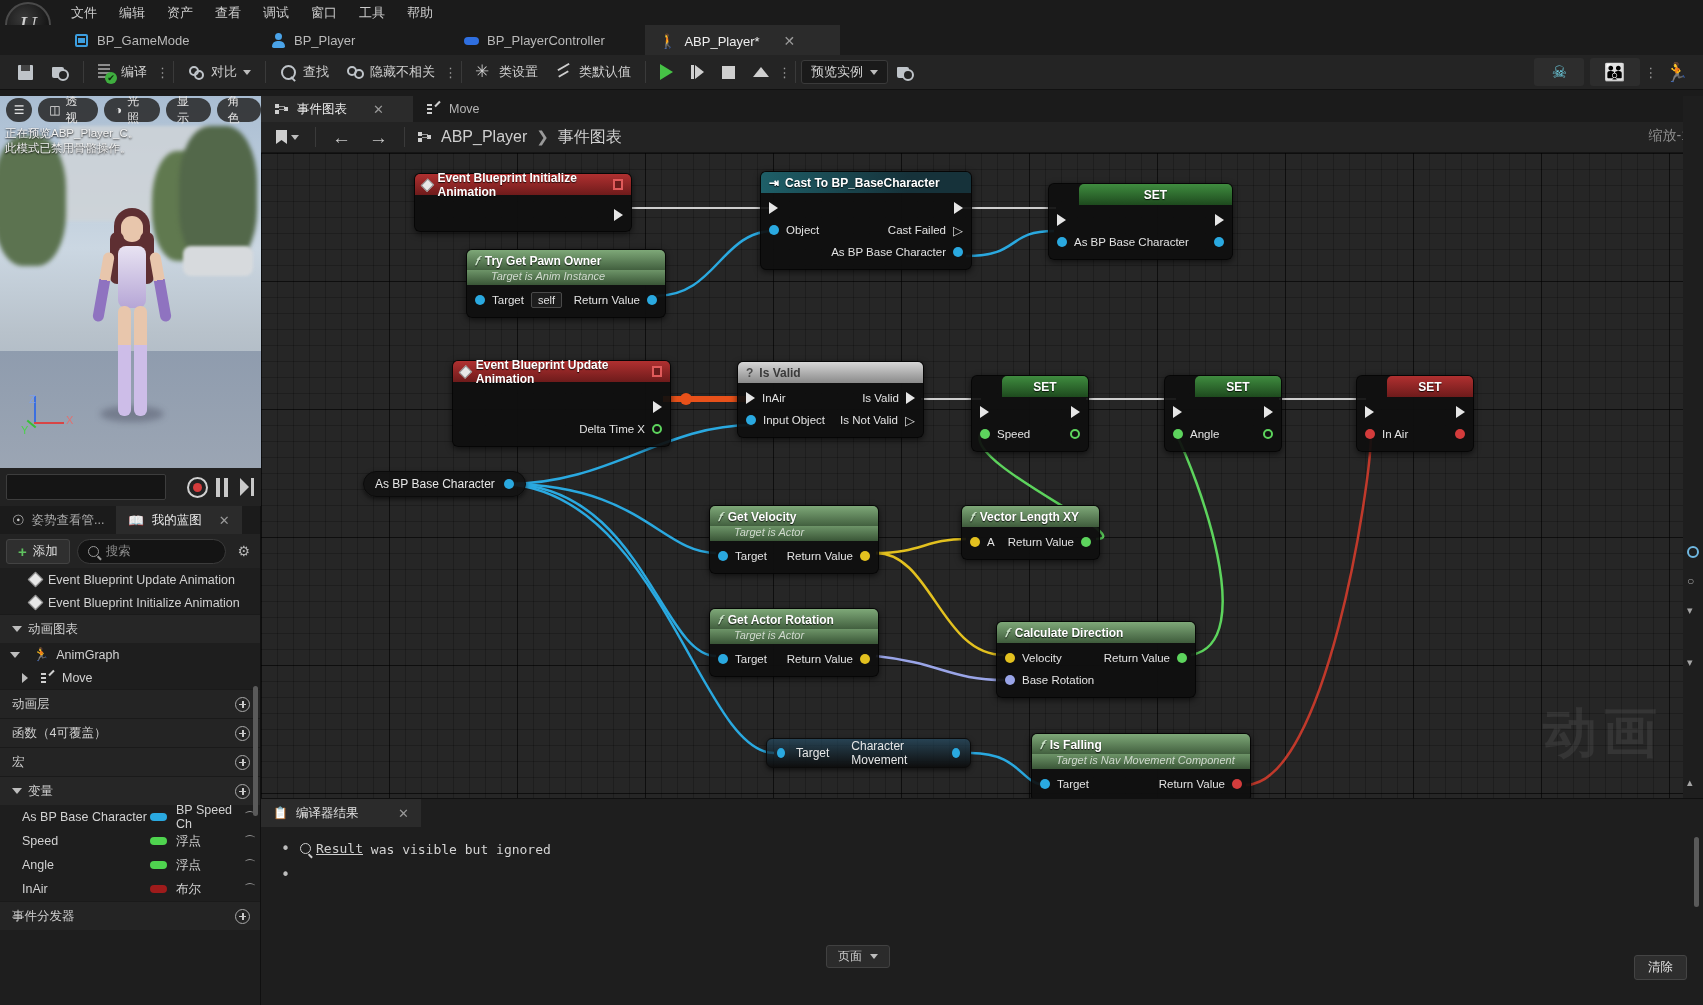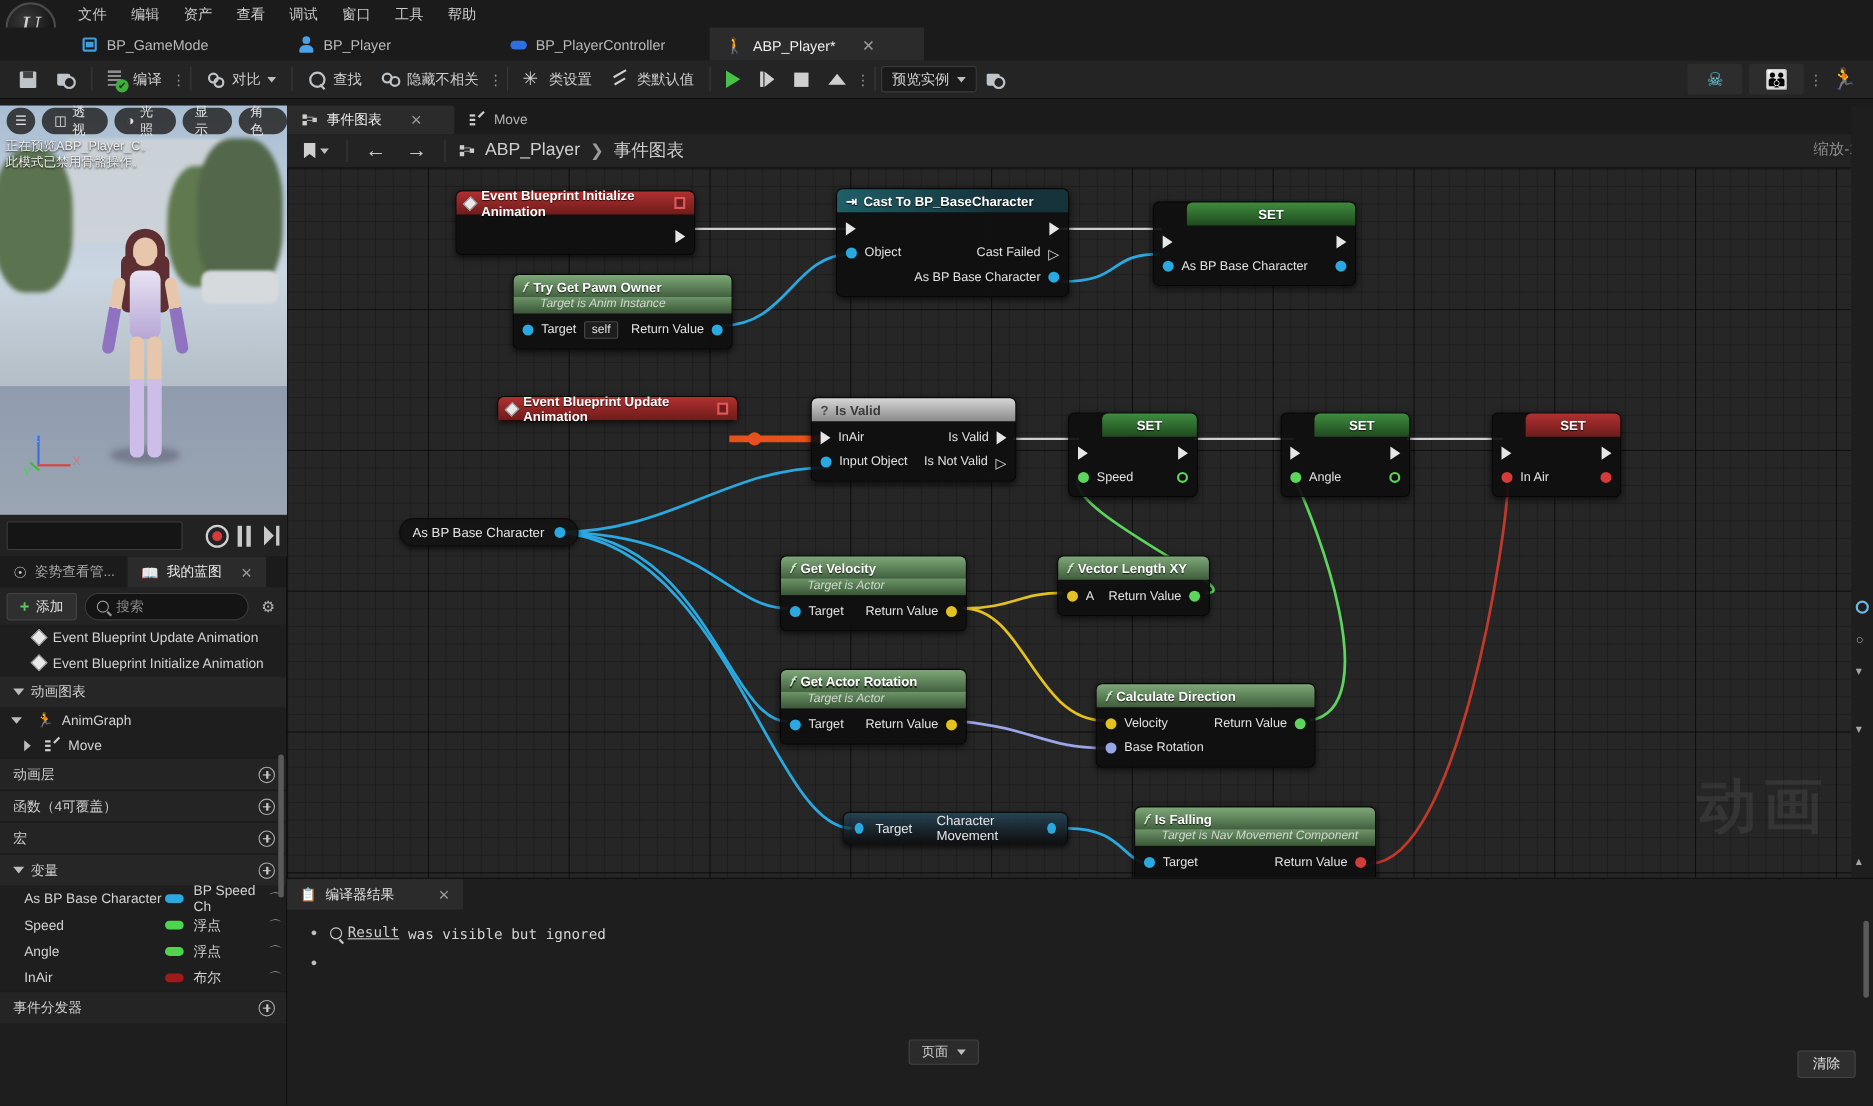--- a/index.html
+++ b/index.html
@@ -768,20 +768,35 @@
     </div>
   </div>
 
   <div class="node" style="left:191px; top:207px; width:219px;">
     <div class="nhdr ev">
       <span class="diam" style="width:10px;height:10px"></span>
       <span>Event Blueprint Update Animation</span>
       <span style="flex:1"></span>
       <span class="stopsq"></span>
     </div>
+    <div class="nbody" style="padding-top:14px">
+      <div class="prow">
+        <span class="pl"></span>
+        <span class="pr">
+            <span class="exec"></span>
+          </span>
+      </div>
+      <div class="prow">
+        <span class="pl"></span>
+        <span class="pr">
+          <span>Delta Time X</span>
+          <span class="dot hollow-g"></span>
+        </span>
+      </div>
+    </div>
   </div>
 
   <div class="node" style="left:476px; top:208px; width:187px;">
     <div class="nhdr isvalid">
       <span class="qmark">?</span>
       <span>Is Valid</span>
     </div>
     <div class="nbody">
       <div class="prow">
         <span class="pl">

